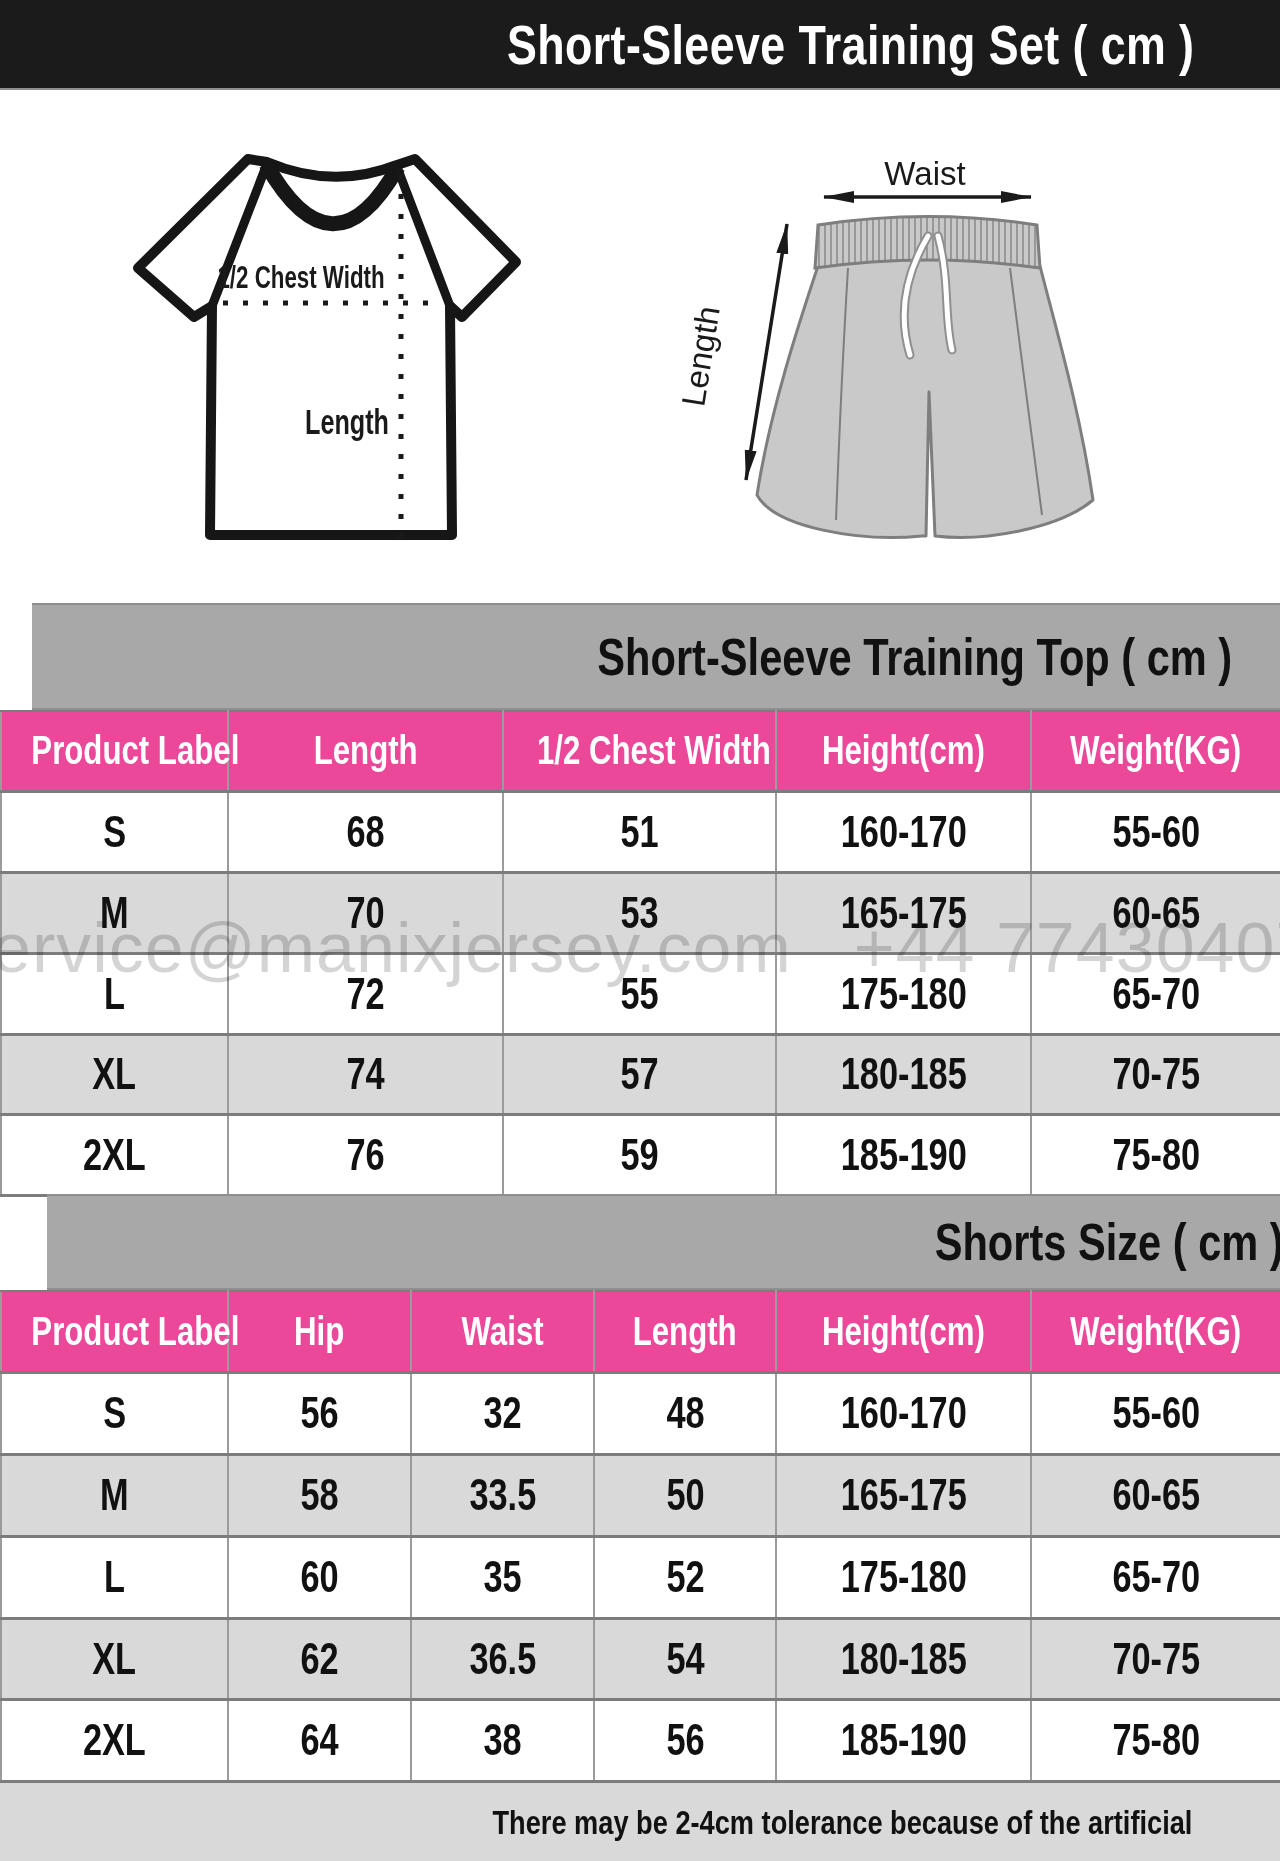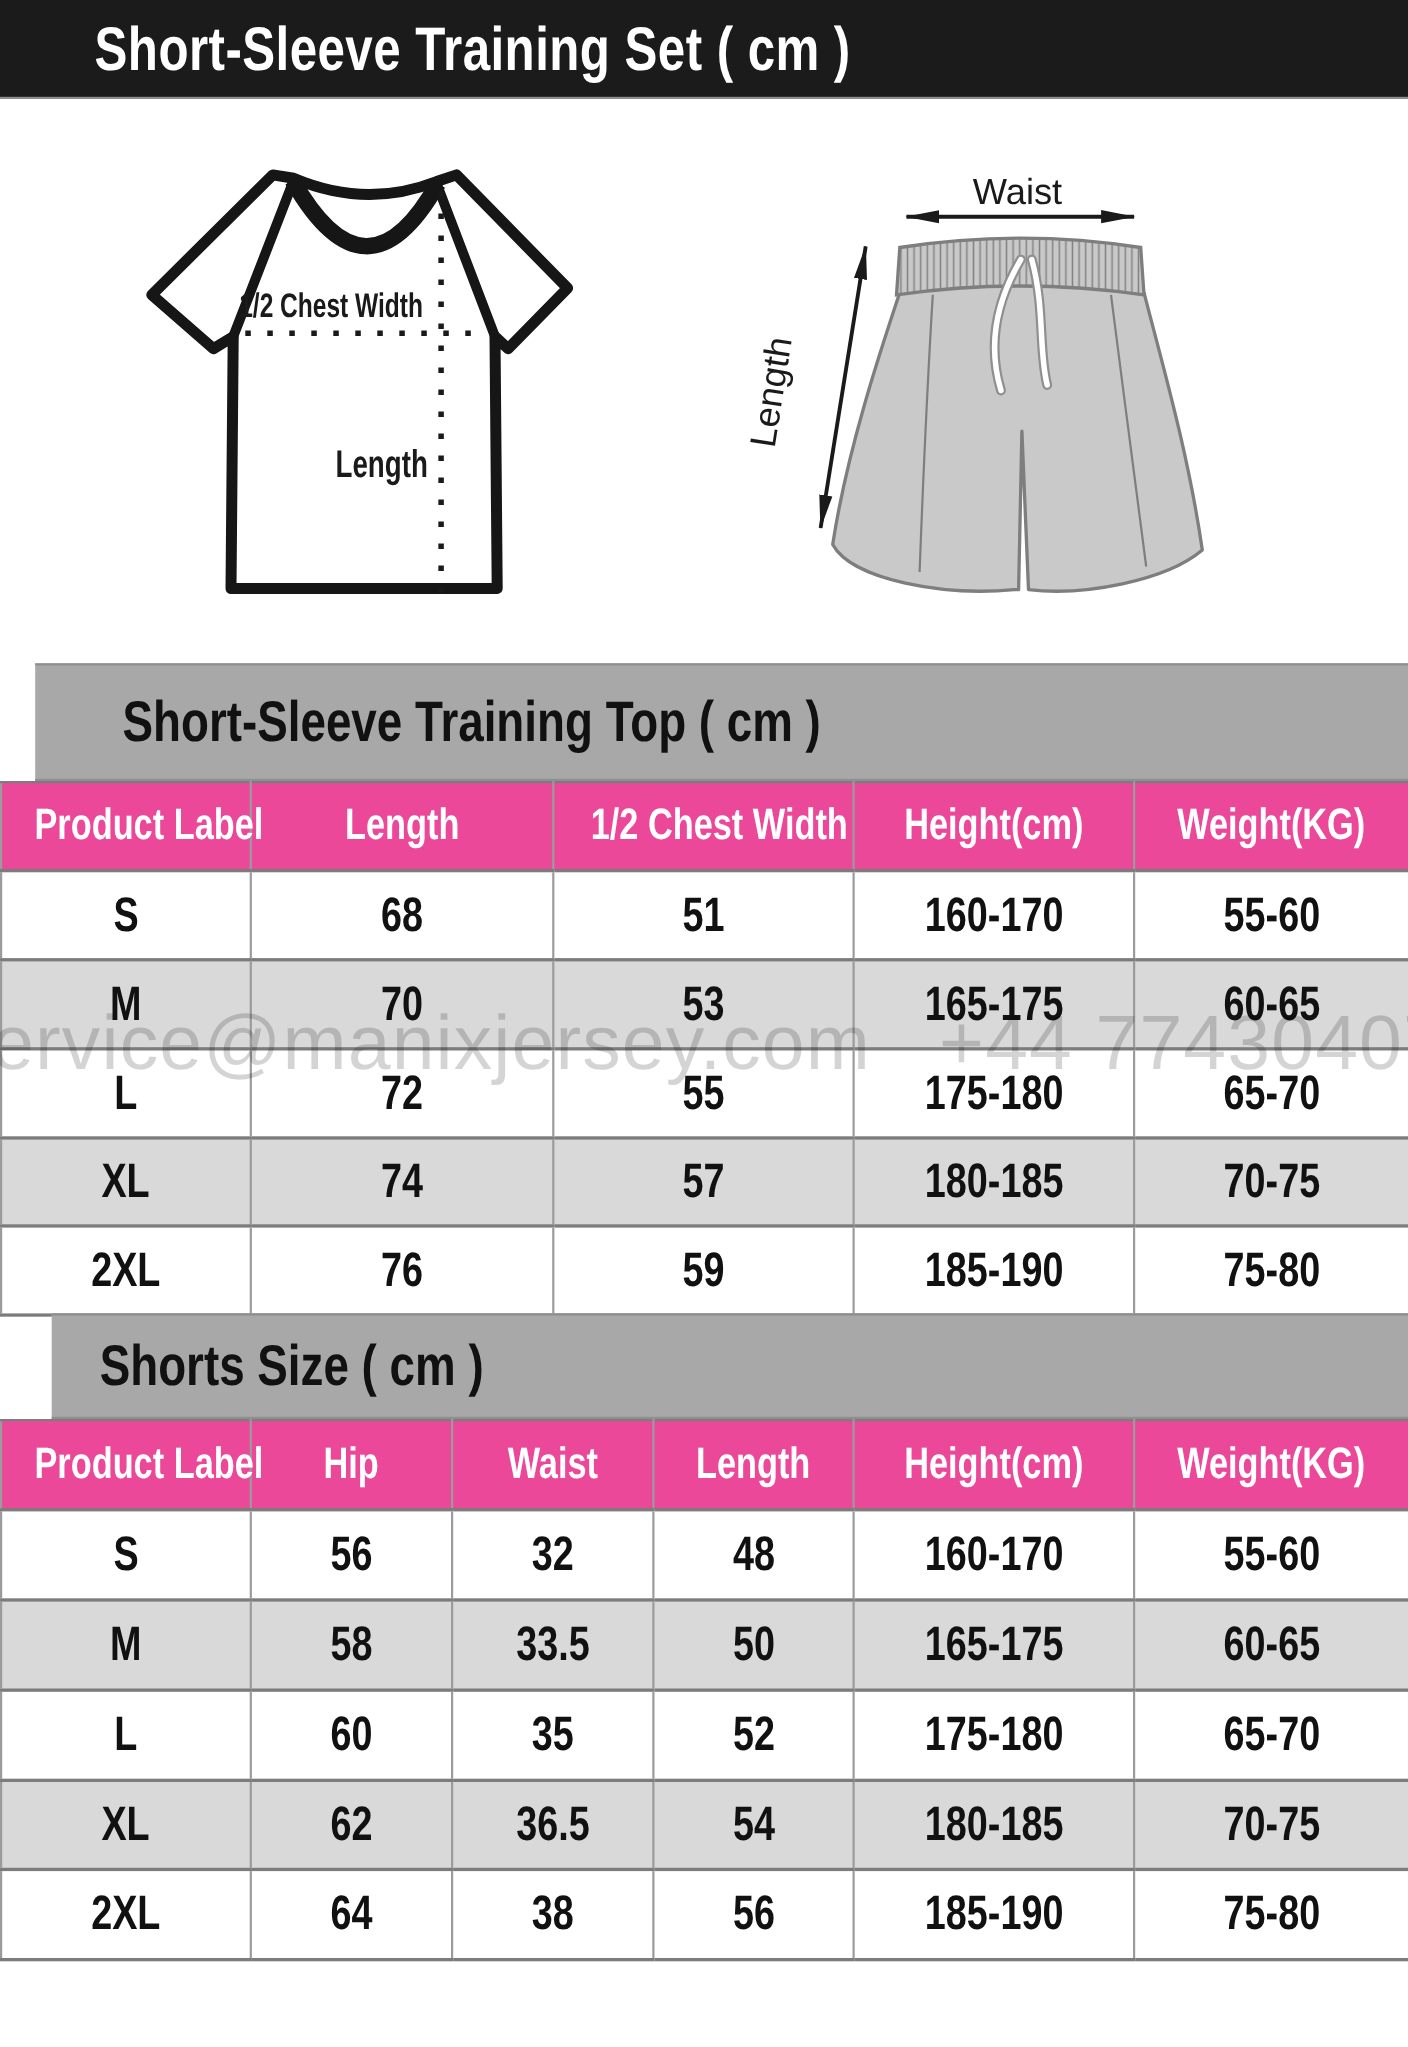--- a/index.html
+++ b/index.html
@@ -1,19 +1,19 @@
 <!DOCTYPE html>
 <html><head>
 <meta charset="utf-8">
 <style>
   html,body{margin:0;padding:0;background:#ffffff;}
   .page{position:relative;width:1280px;height:1861px;background:#ffffff;overflow:hidden;
         font-family:"Liberation Sans",sans-serif;color:#1a1a1a;}
   .abs{position:absolute;left:0;width:1280px;box-sizing:border-box;}
-  .center{display:flex;align-items:center;justify-content:flex-start;}
+  .center{display:flex;align-items:center;justify-content:flex-end;}
   .cnd{display:inline-block;transform:scaleX(0.78);transform-origin:center;white-space:nowrap;}
   .cnd80{display:inline-block;transform:scaleX(0.80);transform-origin:center;white-space:nowrap;}
 
   .title-bar{top:0;height:90px;background:#1b1b1b;border-bottom:2px solid #8f8f8f;}
   .title-bar .t{color:#ffffff;font-size:56px;font-weight:700;letter-spacing:0.5px;}
 
   .diagrams{top:90px;height:513px;background:#ffffff;}
 
   .band{background:#a8a8a8;border-top:2px solid #8f8f8f;border-bottom:2px solid #8f8f8f;}
   .band .t{color:#111111;font-size:52px;font-weight:700;}
@@ -210,19 +210,22 @@
       <td class="dcell"><span class="cnd">2XL</span></td>
       <td class="dcell"><span class="cnd">64</span></td>
       <td class="dcell"><span class="cnd">38</span></td>
       <td class="dcell"><span class="cnd">56</span></td>
       <td class="dcell"><span class="cnd">185-190</span></td>
       <td class="dcell"><span class="cnd">75-80</span></td>
     </tr>
   </tbody>
     </table>
 
+  <div class="abs footer-band center">
+    <span class="t cnd80">There may be 2-4cm tolerance because of the artificial</span>
+  </div>
 
   <div class="watermark">
     <span>ervice@manixjersey.com</span>
     <span class="ph">+44 774304078</span>
   </div>
 
 </div>
 
 </body></html>

